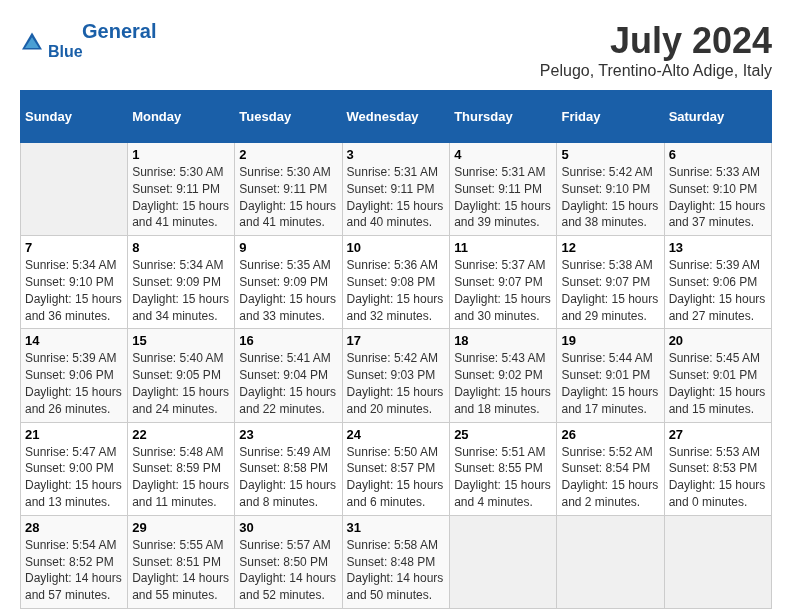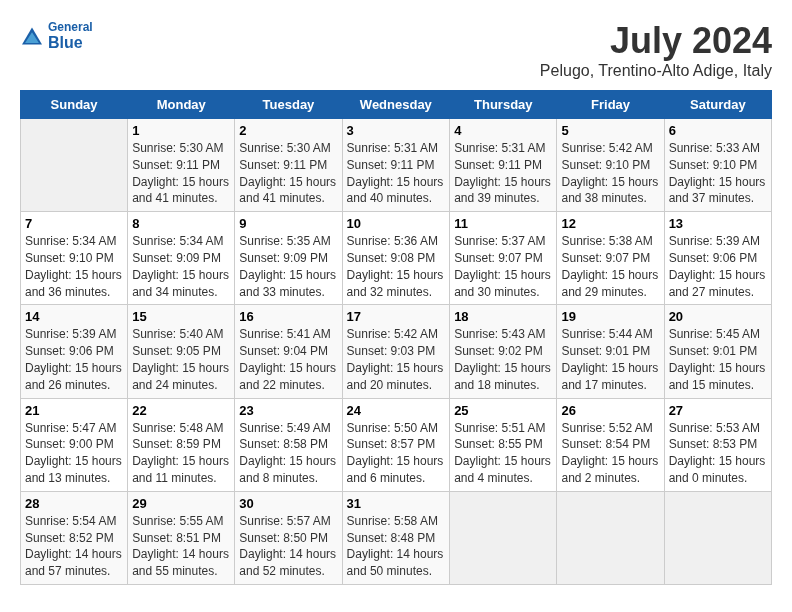--- a/index.html
+++ b/index.html
@@ -38,22 +38,22 @@
       color: #333;
     }
     table {
       width: 100%;
       border-collapse: collapse;
       font-size: 11px;
     }
     thead tr th {
       background-color: #1a5fa8;
       color: #fff;
-      padding: 6px 4px;
-      text-align: center;
+      padding: 18px 4px;
+      text-align: left;
       font-size: 13px;
       border: 1px solid #1a5fa8;
     }
     tbody tr td {
       border: 1px solid #ccc;
       vertical-align: top;
       padding: 4px;
       width: 108px;
       min-height: 80px;
     }
@@ -80,21 +80,21 @@
 </head>
 <body>
 
 <div class="header-area">
   <div class="logo">
     <svg class="logo-icon" viewBox="0 0 30 26" xmlns="http://www.w3.org/2000/svg">
       <polygon points="15,2 28,24 2,24" fill="#1a5fa8"></polygon>
       <polygon points="15,8 24,22 6,22" fill="#4a9fd4"></polygon>
     </svg>
     <div>
-      <div style="font-size:12px;font-weight:bold;color:#1a5fa8;">General</div>
+      <div style="font-size:20px;font-weight:bold;color:#1a5fa8;margin-left:34px;">General</div>
       <div style="font-size:16px;font-weight:bold;color:#1a5fa8;">Blue</div>
     </div>
   </div>
   <div class="title-area">
     <div class="month-title">July 2024</div>
     <div class="location-title">Pelugo, Trentino-Alto Adige, Italy</div>
   </div>
 </div>
 
 <table>

